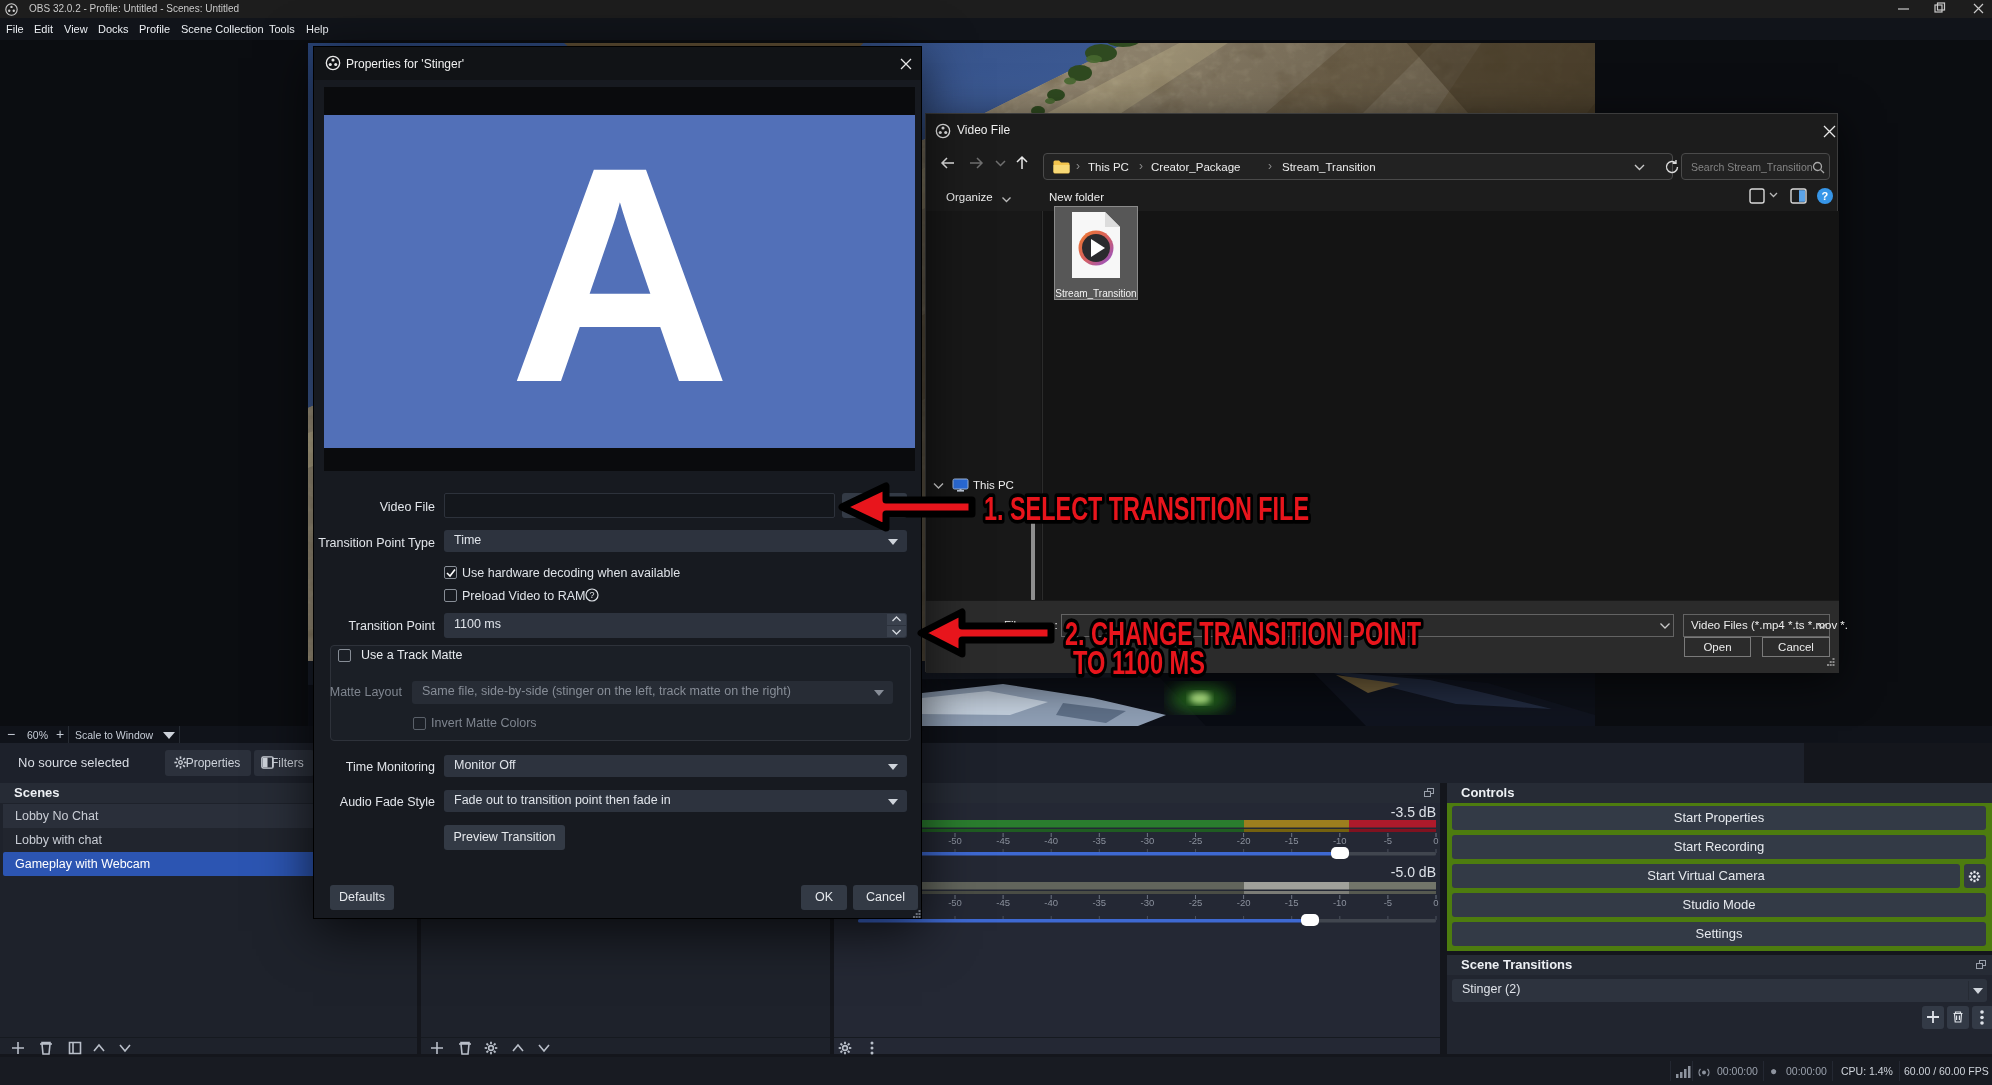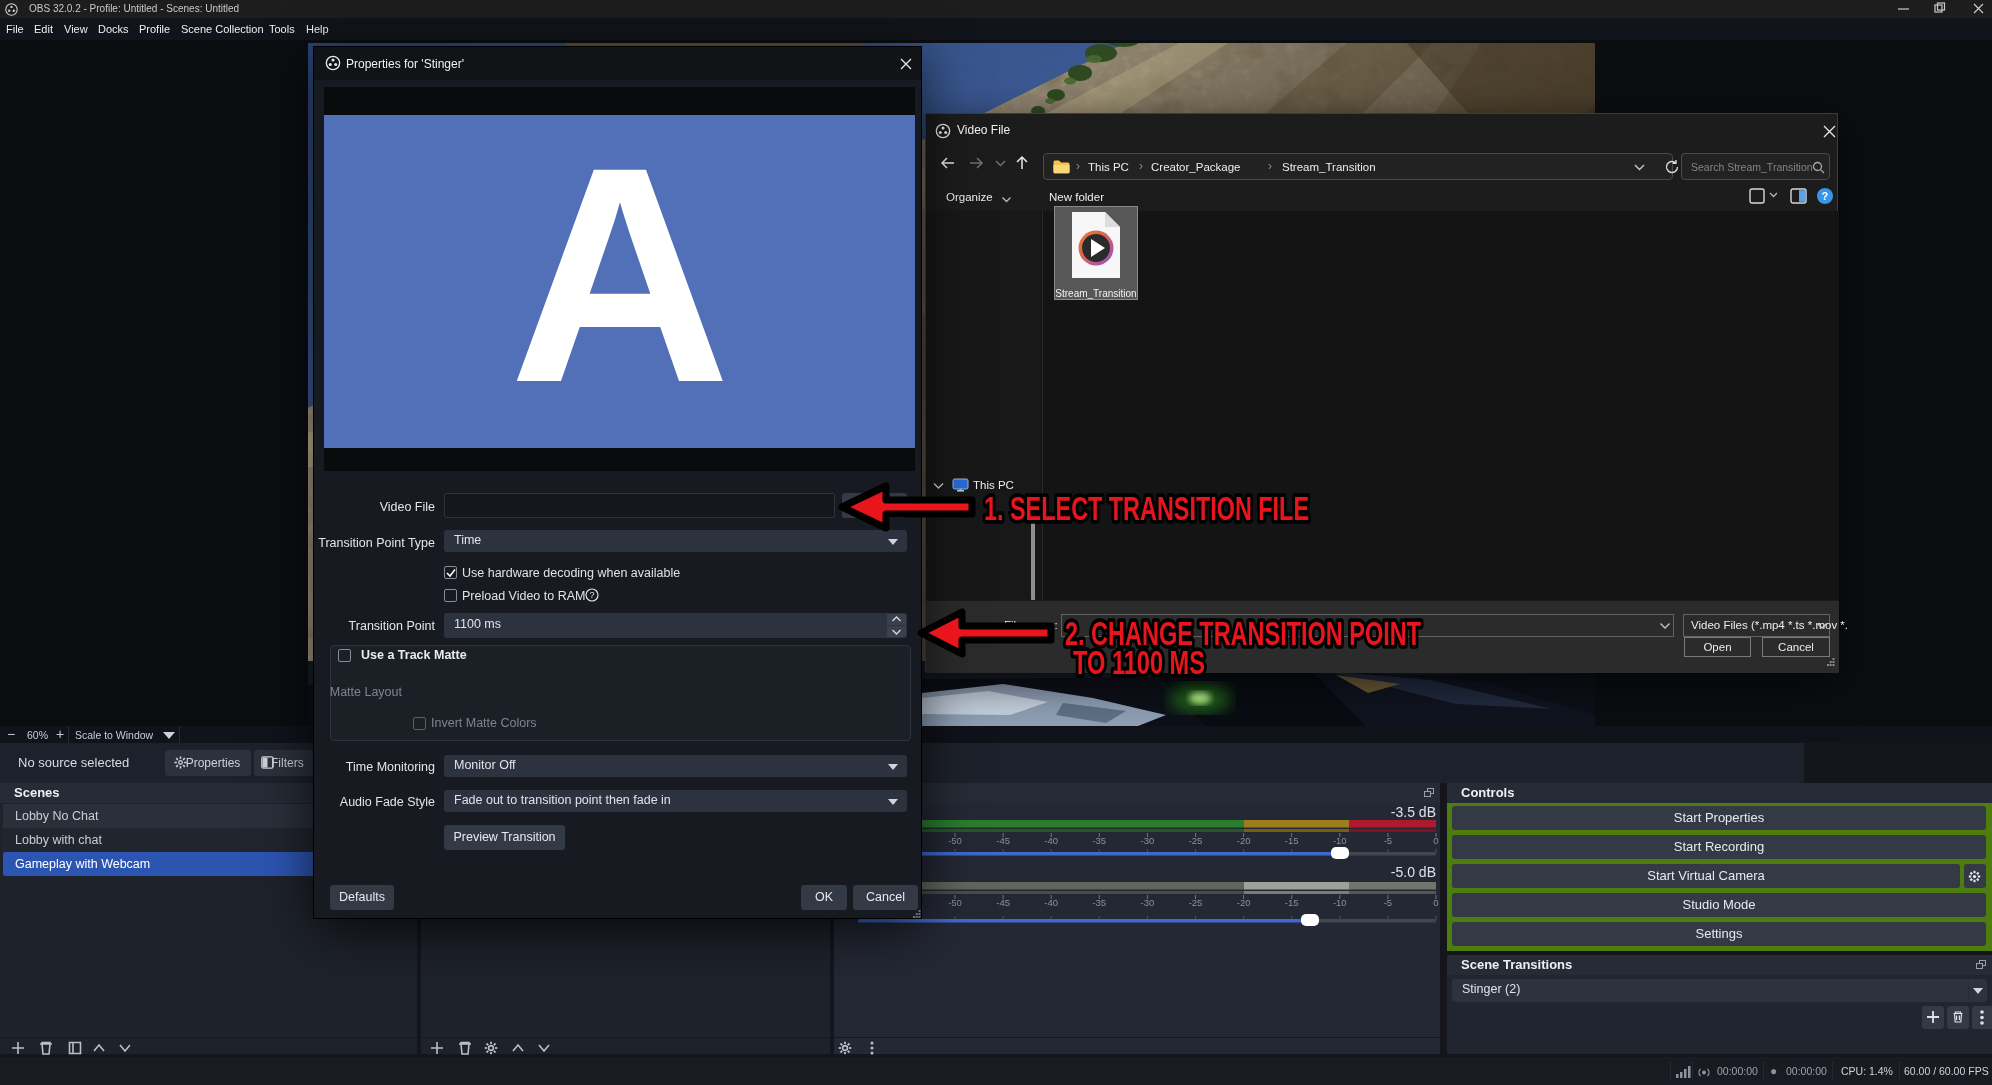--- a/index.html
+++ b/index.html
@@ -636,22 +636,26 @@
     <svg class="abs" style="right:6px;top:3px" width="9" height="6">
           <path d="M0.5 5 L4.5 1 L8.5 5" stroke="#d6dae0" stroke-width="1.3" fill="none"></path>
         </svg>
     <svg class="abs" style="right:6px;top:16px" width="9" height="6">
           <path d="M0.5 1 L4.5 5 L8.5 1" stroke="#d6dae0" stroke-width="1.3" fill="none"></path>
         </svg>
   </div>
 
   <div class="abs" style="left:16px;top:598px;width:581px;height:96px;background:#1b1f26;border:1px solid #2e323a;border-radius:4px"></div>
   <div class="chk" style="left:24px;top:602px"></div>
-  <span class="abs" style="left:47px;top:601px;font-size:12.5px;font-weight:bold;color:#e8ebef;white-space:nowrap">Use a Track Matte</span>
+  <span class="abs" style="left:47px;top:601px;font-size:12.5px;font-weight:normal;color:#e8ebef;white-space:nowrap">Use a Track Matte</span>
   <div class="dlbl" style="right:519px;top:638px;color:#7f858f">Matte Layout</div>
+  <div class="dcombo" style="left:98px;top:634px;width:481px;height:23px;background:#272c35">
+        <span class="t" style="color:#878d97">Same file, side-by-side (stinger on the left, track matte on the right)</span>
+        <div class="ar" style="border-top-color:#878d97"></div>
+      </div>
   <div class="chk" style="left:99px;top:670px;border-color:#5a6069"></div>
   <span class="abs" style="left:117px;top:669px;font-size:12.5px;color:#7f858f;white-space:nowrap">Invert Matte Colors</span>
 
   <div class="dlbl" style="right:486px;top:713px">Time Monitoring</div>
   <div class="dcombo" style="left:130px;top:708px;width:463px;height:22px">
         <span class="t">Monitor Off</span>
         <div class="ar"></div>
       </div>
   <div class="dlbl" style="right:486px;top:748px">Audio Fade Style</div>
   <div class="dcombo" style="left:130px;top:743px;width:463px;height:22px">

